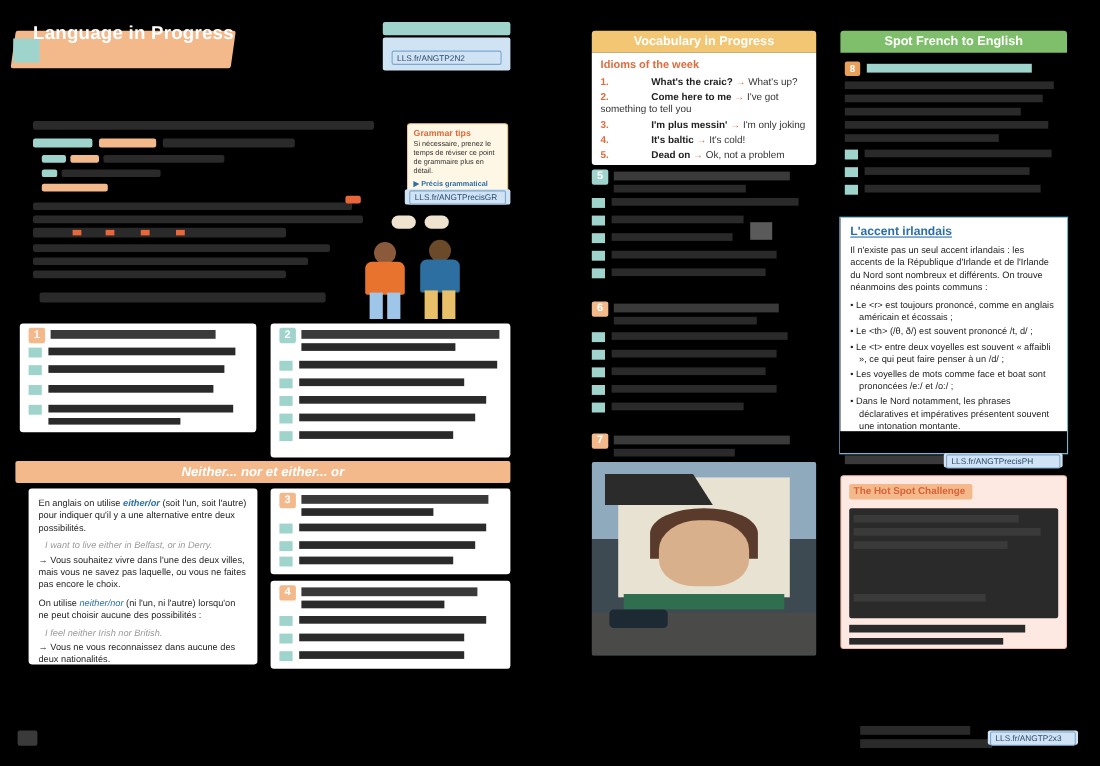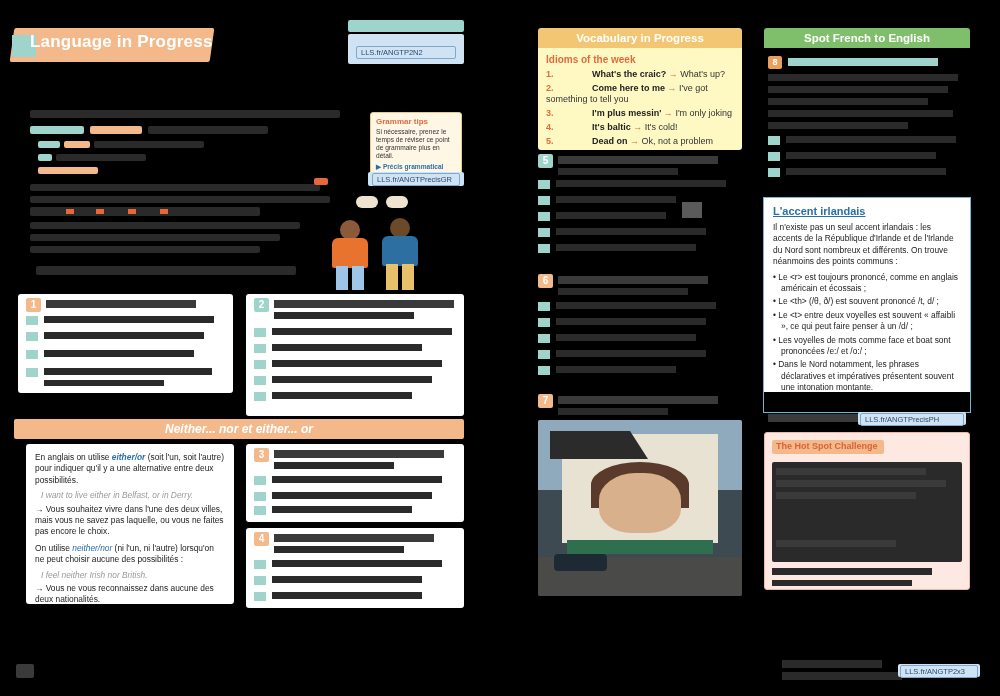--- a/index.html
+++ b/index.html
@@ -43,21 +43,21 @@
   .bar.r { background:#e8663a; }
 
   
   #title-banner {
     left: 12px; top: 28px; width: 200px; height: 34px;
     background: #f3b98b;
     transform: skewX(-8deg);
     border-radius: 2px;
   }
   #title-text {
-    left: 30px; top: 32px;
+    left: 30px; top: 20px;
     font-size: 17px; font-weight: bold; color: #fff;
     letter-spacing: .2px;
   }
   #title-square {
     left: 12px; top: 35px; width: 24px; height: 22px;
     background: #9fd4cc;
   }
 
   
   .url-chip {
@@ -89,21 +89,21 @@
 
   
   .panel-hdr {
     background: #f2c673;
     color: #fff; font-weight: bold; font-size: 11.5px;
     text-align: center; line-height: 20px; height: 20px;
     border-radius: 3px 3px 0 0;
   }
   .panel-hdr.green { background: #7fbf6b; }
   .panel-hdr.blue  { background: #6fb7d6; }
-  .panel-body { background: #fef9c3; }
+  .panel-body { background: #ffffff; }
   .panel-body.white { background: #ffffff; }
 
   .idiom-row { font-size: 9px; color: #333; margin-bottom: 3px; line-height: 11px; }
   .idiom-row .n { color: #e06c3e; font-weight: bold; }
   .idiom-row .en { font-weight: bold; color: #222; margin-left: 36px; }
   .idiom-row .ar { color: #e06c3e; }
 
   .body-txt { font-size: 8.4px; line-height: 11.4px; color: #222; }
   .bullet { padding-left: 8px; text-indent: -8px; margin-bottom: 2px; }
 

